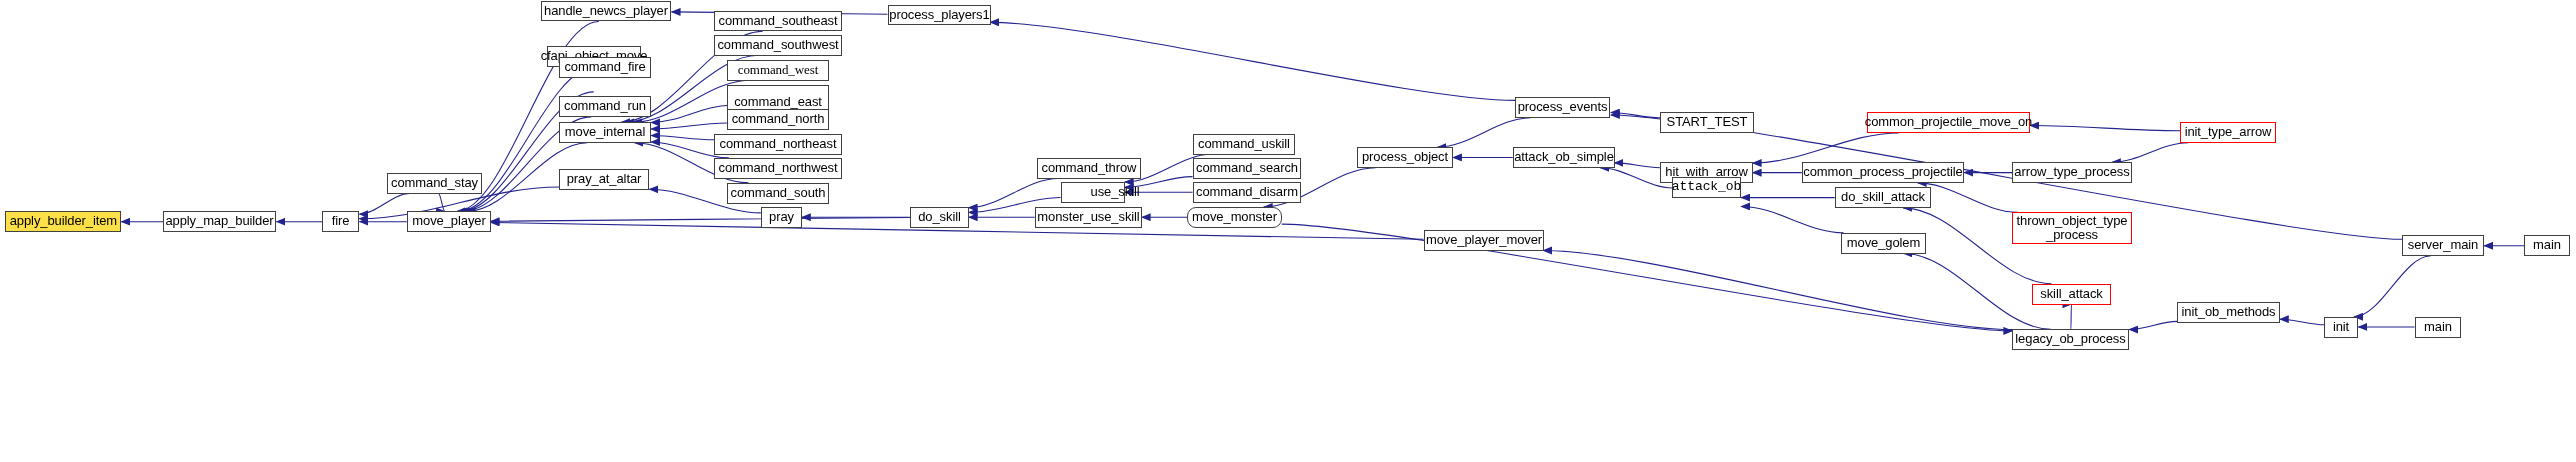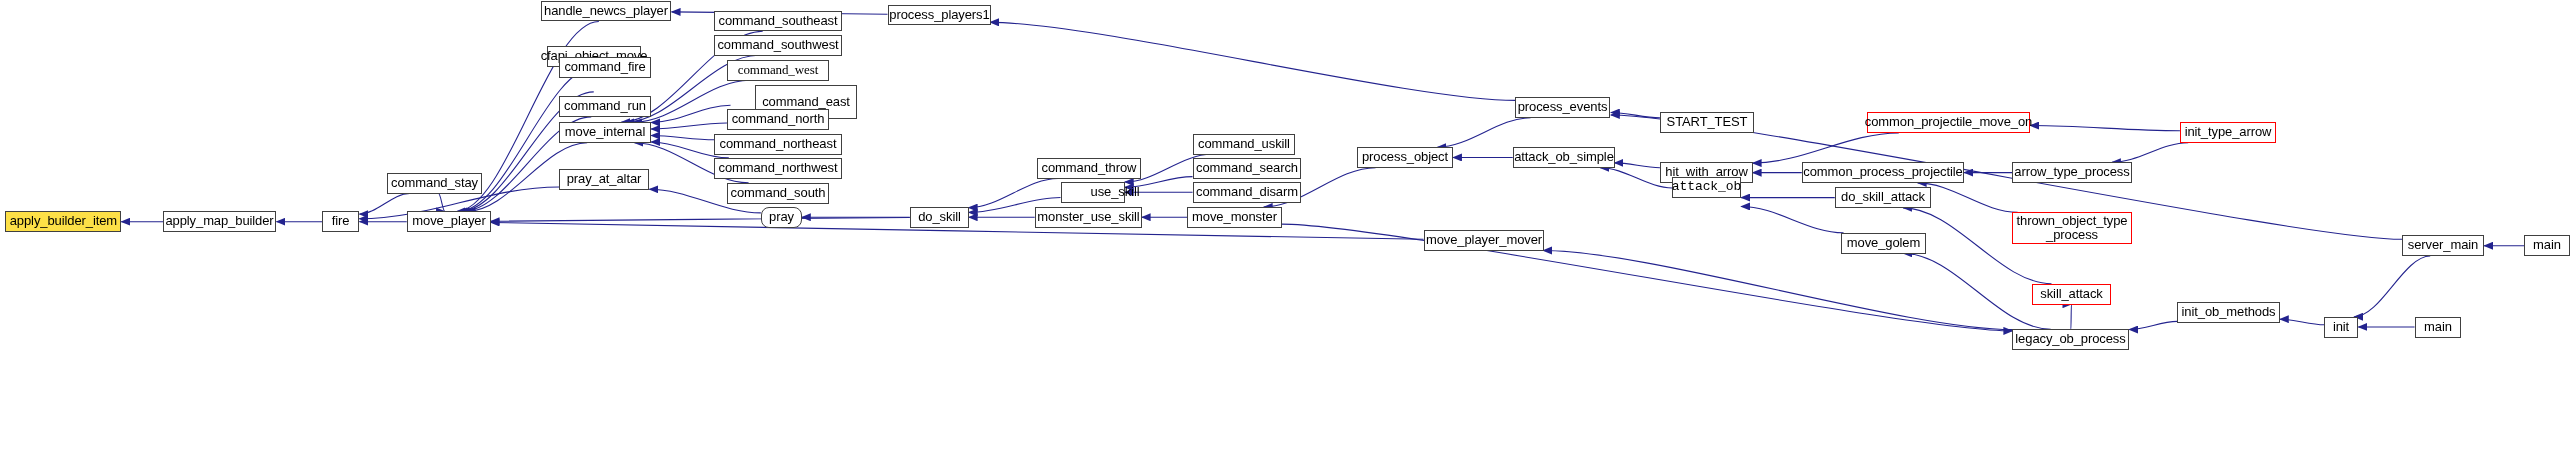--- a/index.html
+++ b/index.html
@@ -106,32 +106,32 @@
       <div class="node" style="left: 163px; top: 211px; width: 113px; height: 20.5px;">apply_map_builder</div>
       <div class="node" style="left: 322px; top: 211px; width: 37px; height: 20.5px;">fire</div>
       <div class="node" style="left: 407px; top: 211px; width: 84px; height: 20.5px;">move_player</div>
       <div class="node" style="left: 387px; top: 173px; width: 95px; height: 20.5px;">command_stay</div>
       <div class="node" style="left: 541px; top: 0.9px; width: 130px; height: 20.5px;">handle_newcs_player</div>
       <div class="node" style="left: 547px; top: 46px; width: 94px; height: 20.5px;">cfapi_object_move</div>
       <div class="node" style="left: 559px; top: 57px; width: 92px; height: 20.5px;">command_fire</div>
       <div class="node" style="left: 559px; top: 96px; width: 92px; height: 20.5px;">command_run</div>
       <div class="node" style="left: 559px; top: 122px; width: 92px; height: 20.5px;">move_internal</div>
       <div class="node" style="left: 559px; top: 169px; width: 90px; height: 20.5px;">pray_at_altar</div>
-      <div class="node" style="left: 761px; top: 207px; width: 41px; height: 20.5px; border-radius: 8px;">pray</div>
+      <div class="node" style="left: 761px; top: 207px; width: 41px; height: 20.5px;">pray</div>
       <div class="node" style="left: 714px; top: 10.7px; width: 128px; height: 20.5px;">command_southeast</div>
       <div class="node" style="left: 714px; top: 35px; width: 128px; height: 20.5px;">command_southwest</div>
       <div class="node" style="left: 727px; top: 60px; width: 102px; height: 20.5px; font-family: Liberation Serif, serif;">command_west</div>
-      <div class="node" style="left: 727px; top: 85px; width: 102px; height: 34px; margin-left: 28px;">command_east</div>
+      <div class="node" style="left: 727px; top: 85px; width: 102px; height: 34px;">command_east</div>
       <div class="node" style="left: 727px; top: 109px; width: 102px; height: 20.5px;">command_north</div>
       <div class="node" style="left: 714px; top: 134px; width: 128px; height: 20.5px;">command_northeast</div>
       <div class="node" style="left: 714px; top: 158px; width: 128px; height: 20.5px;">command_northwest</div>
       <div class="node" style="left: 727px; top: 183px; width: 102px; height: 20.5px;">command_south</div>
       <div class="node" style="left: 910px; top: 207px; width: 59px; height: 20.5px;">do_skill</div>
       <div class="node" style="left: 1035px; top: 207px; width: 107px; height: 20.5px;">monster_use_skill</div>
-      <div class="node" style="left: 1187px; top: 207px; width: 95px; height: 20.5px;">move_monster</div>
+      <div class="node" style="left: 1187px; top: 207px; width: 95px; height: 20.5px; border-radius: 9px;">move_monster</div>
       <div class="node" style="left: 1061px; top: 182px; width: 64px; height: 20.5px; padding-left: 44px;">use_skill</div>
       <div class="node" style="left: 1037px; top: 158px; width: 104px; height: 20.5px;">command_throw</div>
       <div class="node" style="left: 1193px; top: 158px; width: 108px; height: 20.5px;">command_search</div>
       <div class="node" style="left: 1193px; top: 182px; width: 108px; height: 20.5px;">command_disarm</div>
       <div class="node" style="left: 1193px; top: 134px; width: 102px; height: 20.5px;">command_uskill</div>
       <div class="node" style="left: 1424px; top: 230px; width: 120px; height: 20.5px;">move_player_mover</div>
       <div class="node" style="left: 888px; top: 4.5px; width: 103px; height: 20.5px;">process_players1</div>
       <div class="node" style="left: 1357px; top: 147px; width: 96px; height: 20.5px;">process_object</div>
       <div class="node" style="left: 1513px; top: 147px; width: 102px; height: 20.5px;">attack_ob_simple</div>
       <div class="node" style="left: 1515px; top: 97px; width: 95px; height: 20.5px;">process_events</div>

